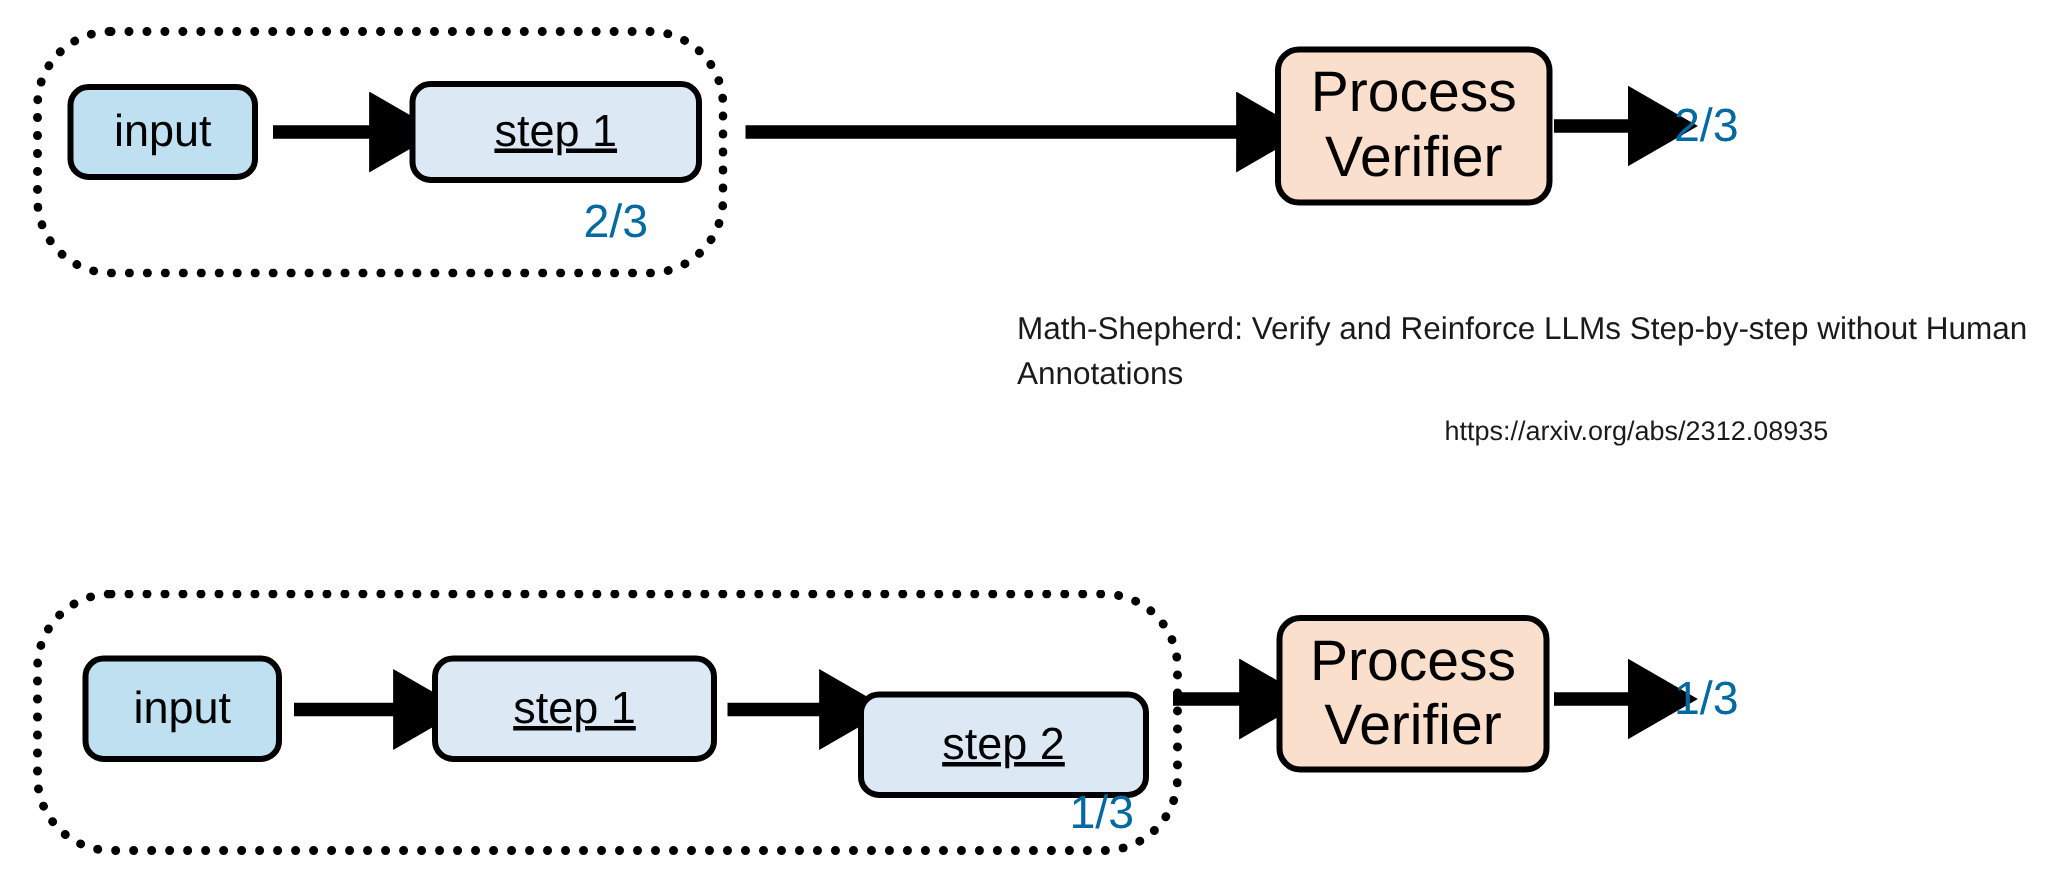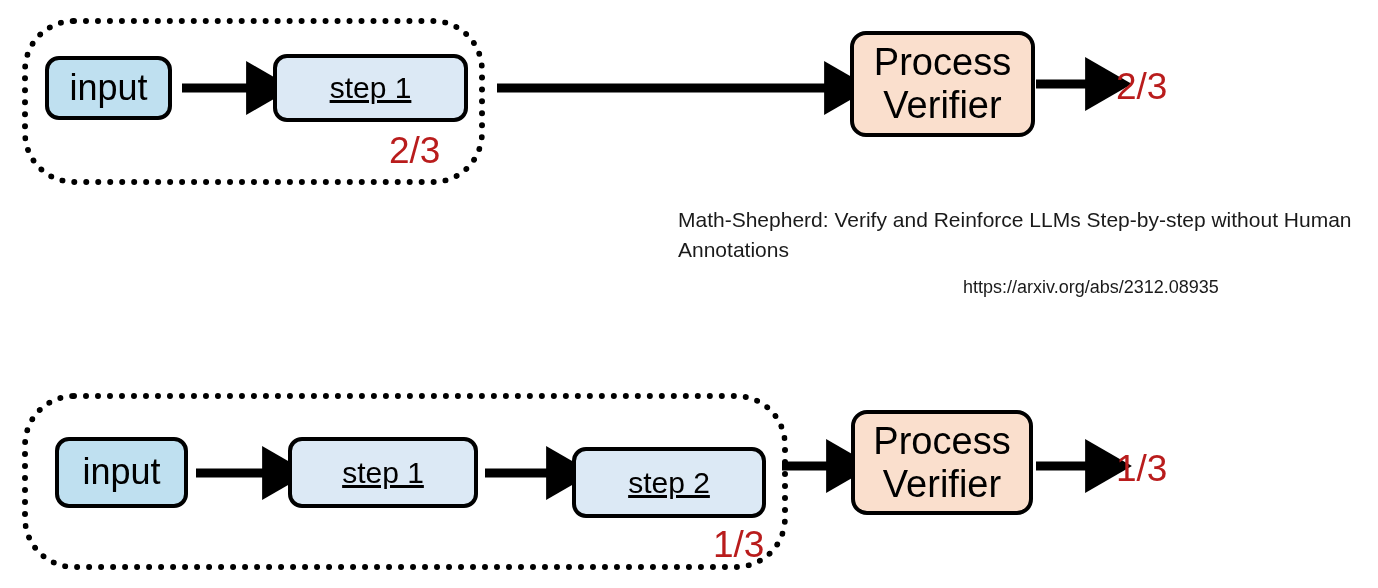--- a/index.html
+++ b/index.html
@@ -57,22 +57,22 @@
     position: absolute;
     box-sizing: border-box;
     border: 6px dotted #000000;
     border-radius: 52px;
     background: transparent;
   }
 
   
   .score {
     position: absolute;
-    color: #b91c1c;
-    font-size: 37px;
+    color: #0369a1;
+    font-size: 31px;
     font-family: "Liberation Sans", sans-serif;
     white-space: nowrap;
   }
 
   
   .arrow-layer {
     position: absolute;
     left: 0; top: 0;
     width: 1378px;
     height: 588px;
@@ -93,21 +93,21 @@
     top: 205px;
     width: 690px;
   }
   .caption-url {
     font-size: 18px;
     left: 963px;
     top: 277px;
   }
 
   
-  .lbl-input   { font-size: 36px; }
+  .lbl-input   { font-size: 30px; }
   .lbl-step    { font-size: 30px; }
   .lbl-verify  { font-size: 38px; }
 </style>
 </head>
 <body>
 
 <div id="canvas">
 
   <svg class="arrow-layer" viewBox="0 0 1378 588" width="1378" height="588" xmlns="http://www.w3.org/2000/svg">
     <defs>
@@ -157,21 +157,21 @@
   <div class="dashed-group" style="left:22px; top:393px; width:766px; height:177px;"></div>
 
   <div class="node box box-input lbl-input" style="left:55px; top:437px; width:133px; height:71px;">
     <span>input</span>
   </div>
 
   <div class="node box box-step lbl-step" style="left:288px; top:437px; width:190px; height:71px;">
     <span>step 1</span>
   </div>
 
-  <div class="node box box-step lbl-step" style="left:572px; top:447px; width:194px; height:71px;">
+  <div class="node box box-step lbl-step" style="left:572px; top:461px; width:194px; height:71px;">
     <span>step 2</span>
   </div>
 
   <div class="score" style="left:713px; top:524px;">1/3</div>
 
   <div class="node box box-verifier lbl-verify" style="left:851px; top:410px; width:182px; height:105px;">
     <span>Process
 Verifier</span>
   </div>
 

